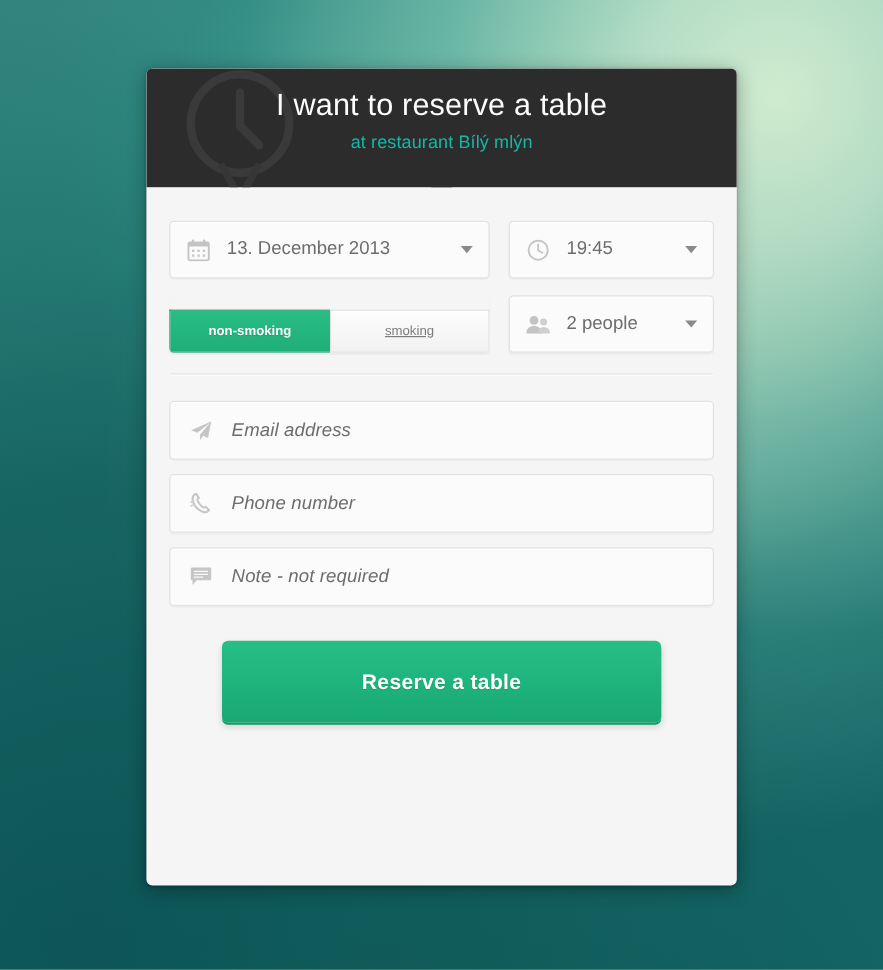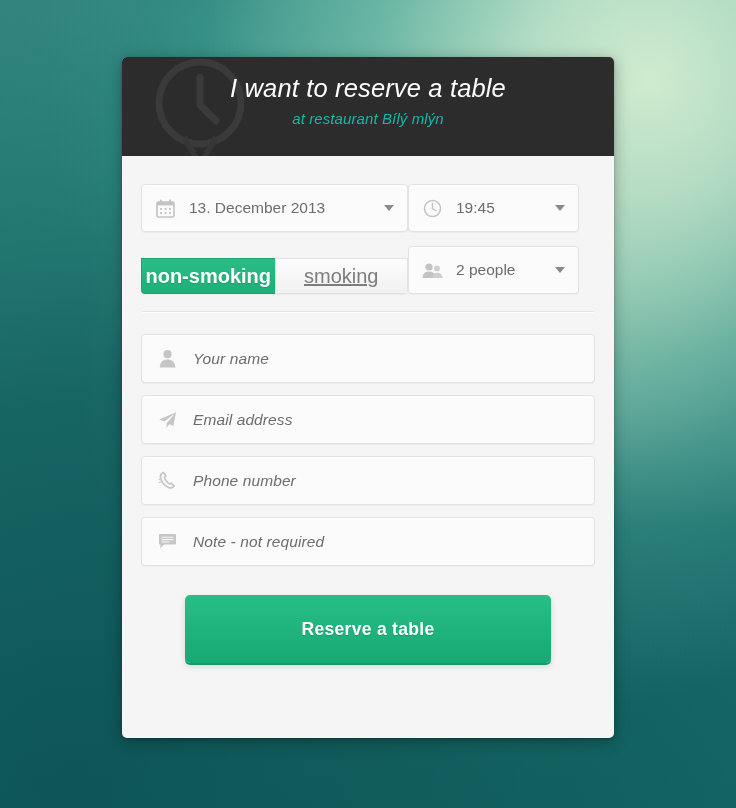--- a/index.html
+++ b/index.html
@@ -61,21 +61,20 @@
     top: -6px;
     width: 116px;
     height: 116px;
     opacity: 1;
     pointer-events: none;
   }
   .header-text {
     position: relative;
     text-align: center;
     padding-top: 17px;
-    font-style: italic;
   }
   .header-title {
     color: #fdfdfd;
     font-size: 25.5px;
     font-weight: 400;
     letter-spacing: 0.15px;
     line-height: 1.15;
   }
   .header-sub {
     color: #14b8a6;
@@ -98,20 +97,21 @@
 
   
   .card-body {
     padding: 28px 19px 0 19px;
   }
 
   .row {
     display: flex;
     gap: 0;
     margin-bottom: 14px;
+    justify-content: space-between;
   }
 
   
   .field {
     background: #fbfbfb;
     border: 1px solid #e2e2e2;
     border-radius: 4px;
     box-shadow: inset 0 1px 0 rgba(255,255,255,0.9), 0 1px 1px rgba(0,0,0,0.035);
     display: flex;
     align-items: center;
@@ -157,21 +157,21 @@
     height: 48px;
     border-radius: 4px;
     overflow: hidden;
     box-shadow: 0 1px 1px rgba(0,0,0,0.045);
   }
   .toggle-btn {
     flex: 1 1 50%;
     display: flex;
     align-items: center;
     justify-content: center;
-    font-size: 20px;
+    font-size: 11px;
     box-sizing: border-box;
     margin-top: 12px;
   }
   .toggle-btn.active {
     background: linear-gradient(180deg, #29bd86 0%, #1fae77 100%);
     color: #ffffff;
     font-weight: bold;
     border: 1px solid #1aa571;
     border-right: none;
     text-shadow: 0 1px 1px rgba(0,0,0,0.12);
@@ -302,29 +302,20 @@
           </svg>
         </span>
         <span class="val">2 people</span>
         <span class="caret"></span>
       </div>
 
     </div>
 
     <div class="divider"></div>
 
-    <div class="field input-field">
-      <span class="ic">
-        <svg width="19" height="19" viewBox="0 0 19 19">
-          <circle cx="9.5" cy="5.2" r="4.1" fill="#c6c6c6"></circle>
-          <path d="M1.8 18.4 C1.8 12.6 5.3 10.4 9.5 10.4 C13.7 10.4 17.2 12.6 17.2 18.4 Z" fill="#c6c6c6"></path>
-        </svg>
-      </span>
-      <span class="val placeholder">Your name</span>
-    </div>
 
     <div class="field input-field">
       <span class="ic">
         <svg width="20" height="20" viewBox="0 0 20 20">
           <path d="M19 2.2 L2.2 9.6 L7.4 11.6 L17.9 3.6 L9.6 13.2 L9.6 17.8 L12.4 14.2 L16.4 16 Z" fill="#c6c6c6"></path>
         </svg>
       </span>
       <span class="val placeholder">Email address</span>
     </div>
 

